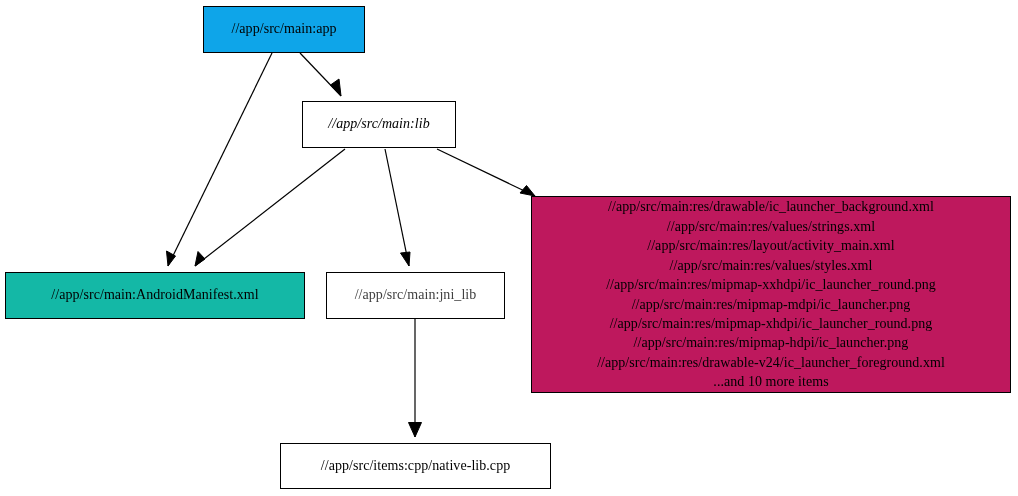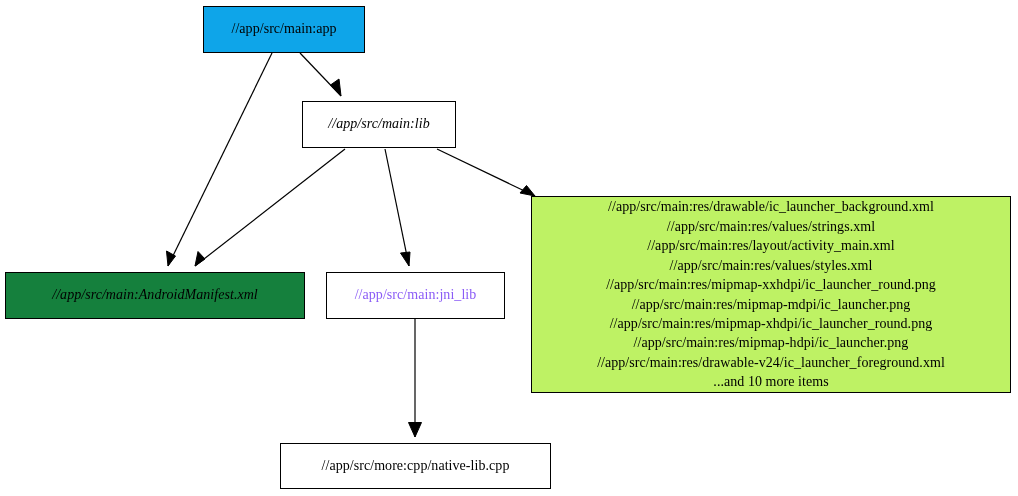--- a/index.html
+++ b/index.html
@@ -82,36 +82,36 @@
       </g>
     </svg>
 
   <div id="node-layer">
       <div class="node" style="left: 203px; top: 6px; width: 162px; height: 47px; border-color: rgb(0, 0, 0); background: #0ea5e9; color: rgb(0, 0, 0);">
         <span class="node-label">//app/src/main:app</span>
       </div>
       <div class="node" style="left: 302px; top: 101px; width: 154px; height: 47px; border-color: rgb(0, 0, 0); background: rgb(255, 255, 255); color: rgb(0, 0, 0); font-style: italic;">
         <span class="node-label">//app/src/main:lib</span>
       </div>
-      <div class="node" style="left: 5px; top: 272px; width: 300px; height: 47px; border-color: rgb(0, 0, 0); background: #15803d; color: rgb(0, 0, 0); font-style: italic;">
+      <div class="node" style="left: 5px; top: 272px; width: 300px; height: 47px; border-color: rgb(0, 0, 0); background: #14b8a6; color: rgb(0, 0, 0);">
         <span class="node-label">//app/src/main:AndroidManifest.xml</span>
       </div>
-      <div class="node" style="left: 326px; top: 272px; width: 179px; height: 47px; border-color: rgb(0, 0, 0); background: rgb(255, 255, 255); color: #8b5cf6;">
+      <div class="node" style="left: 326px; top: 272px; width: 179px; height: 47px; border-color: rgb(0, 0, 0); background: rgb(255, 255, 255); color: #404040;">
         <span class="node-label">//app/src/main:jni_lib</span>
       </div>
-      <div class="node node-multiline" style="left: 531px; top: 196px; width: 480px; height: 197px; border-color: rgb(0, 0, 0); background: #bef264; color: rgb(0, 0, 0);">
+      <div class="node node-multiline" style="left: 531px; top: 196px; width: 480px; height: 197px; border-color: rgb(0, 0, 0); background: #be185d; color: rgb(0, 0, 0);">
         <span class="node-label">//app/src/main:res/drawable/ic_launcher_background.xml
 //app/src/main:res/values/strings.xml
 //app/src/main:res/layout/activity_main.xml
 //app/src/main:res/values/styles.xml
 //app/src/main:res/mipmap-xxhdpi/ic_launcher_round.png
 //app/src/main:res/mipmap-mdpi/ic_launcher.png
 //app/src/main:res/mipmap-xhdpi/ic_launcher_round.png
 //app/src/main:res/mipmap-hdpi/ic_launcher.png
 //app/src/main:res/drawable-v24/ic_launcher_foreground.xml
 ...and 10 more items</span>
       </div>
       <div class="node" style="left: 280px; top: 443px; width: 271px; height: 46px; border-color: rgb(0, 0, 0); background: rgb(255, 255, 255); color: rgb(0, 0, 0);">
-        <span class="node-label">//app/src/more:cpp/native-lib.cpp</span>
+        <span class="node-label">//app/src/items:cpp/native-lib.cpp</span>
       </div>
     </div>
 
 </div>
 
 </body></html>

